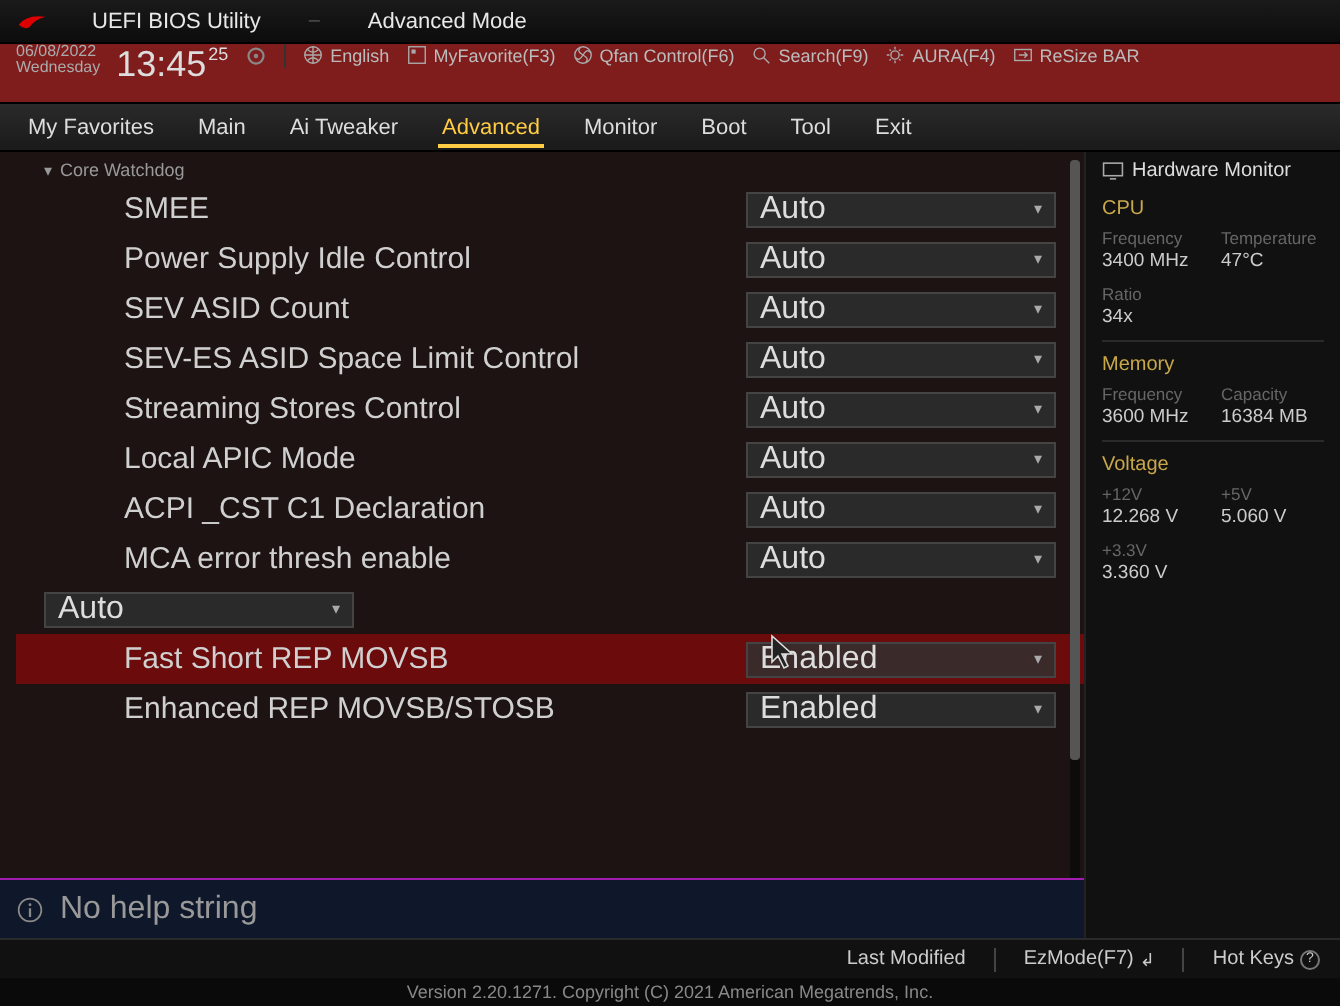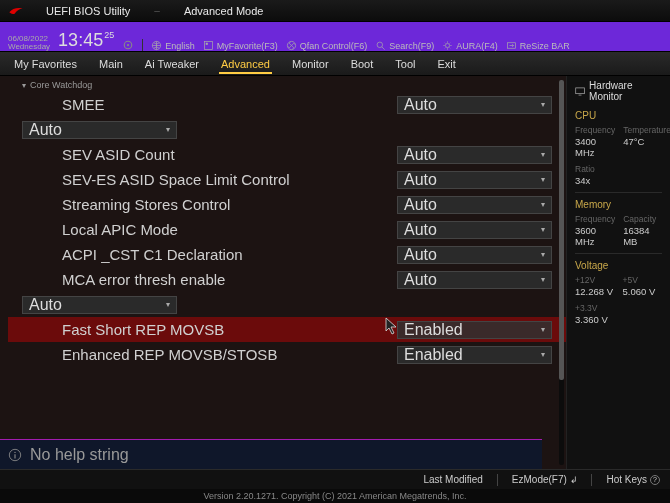--- a/index.html
+++ b/index.html
@@ -4,21 +4,21 @@
 <style>
   * { margin: 0; padding: 0; box-sizing: border-box; font-family: "Segoe UI", Arial, sans-serif; }
   body { background: #0d0d0d; color: #c8c8c8; width: 670px; height: 503px; overflow: hidden; font-size: 10px; }
 
   
   .topbar { background: linear-gradient(#1a1a1a,#0c0c0c); height: 22px; display: flex; align-items: center; padding: 0 8px; gap: 22px; border-bottom: 1px solid #000; }
   .rog-eye { width: 16px; height: 12px; }
   .title { color: #e8e8e8; font-size: 11px; font-weight: 500;}
   .divider { color:#555; margin:0 2px;}
   
-  .infobar { height: 30px; display: flex; align-items: flex-end; padding: 0 8px; gap: 8px; background:#6d28d9; border-bottom: 1px solid #000;}
+  .infobar { height: 30px; display: flex; align-items: flex-start; padding: 0 8px; gap: 8px; background:#7f1d1d; border-bottom: 1px solid #000;}
   .date-block { line-height: 1; }
   .date-block .d1 { font-size: 8px; color:#aaa;}
   .date-block .d2 { font-size: 8px; color:#aaa;}
   .clock { font-size: 18px; font-weight: 400; color:#ddd; display:flex; align-items:flex-start;}
   .clock sup{font-size:9px; margin-left:1px;}
   .gear{ width:12px;height:12px;}
   .info-item { display: flex; align-items:center; gap:3px; font-size:9px; color:#bbb; cursor:pointer;}
   .info-item svg{width:11px;height:11px;}
   .info-sep{ width:1px;height:12px;background:#333;}
   
@@ -35,21 +35,21 @@
   .row.sel { background:#6b0b0b; }
   .row-label { flex:1; font-size:15px; color:#d0d0d0;margin-left:40px;}
   .row-control { width:155px;}
   .dropdown { height:18px; background:#2a2a2a; border:1px solid #444; color:#ddd; font-size:16px; display:flex; align-items:center; justify-content:space-between; padding:0 6px; cursor:pointer;}
   .row.sel .dropdown{ background:#3a2a2a;}
   .dropdown::after{content:"▾"; font-size:8px; color:#aaa;}
   .scrollbar{ position:absolute; right:2px; top:4px; bottom:4px; width:5px; background:#0c0c0c; border-radius:2px;}
   .scrollbar .thumb{ position:absolute; left:0; right:0; top:0; height:78%; background:#555; border-radius:2px;}
   .help-row{ height:30px; border-top:1px solid #a21caf; background:#0f172a; display:flex; align-items:center; gap:8px; padding:0 8px; font-size:16px; color:#999;}
   .help-row svg{width:14px;height:14px;}
-  .hw { width:104px; background:#111; border-left:1px solid #222; padding:4px 8px; font-size:9px; overflow:hidden;}
+  .hw { width:128px; background:#111; border-left:1px solid #222; padding:4px 8px; font-size:9px; overflow:hidden;}
   .hw-title{ display:flex; align-items:center; gap:4px; font-size:10px; color:#ddd; margin-bottom:8px;}
   .hw-title svg{width:11px;height:11px;}
   .hw-sec{ color:#c9a84a; margin:6px 0 4px; font-size:10px;}
   .hw-pair{ display:flex; gap:8px; margin-bottom:6px;}
   .hw-col{ flex:1;}
   .hw-lab{ color:#666; font-size:8.5px;}
   .hw-val{ color:#ccc; font-size:9.5px; margin-top:1px;}
   .hw-line{ height:1px;background:#2a2a2a;margin:2px 0;}
   
   .bottombar{ height:20px; background:#111; border-top:1px solid #2a2a2a; display:flex; align-items:center; justify-content:flex-end; padding:0 10px; gap:14px; font-size:10px; color:#ccc;}
@@ -147,20 +147,21 @@
         </div>
     <div class="row">
           <div class="row-label">SMEE</div>
           <div class="row-control">
             <div class="dropdown">
               <span>Auto</span>
             </div>
           </div>
         </div>
         <div class="row">
+          <div class="row-label">Power Supply Idle Control</div>
           <div class="row-control">
             <div class="dropdown">
               <span>Auto</span>
             </div>
           </div>
         </div>
         <div class="row">
           <div class="row-label">SEV ASID Count</div>
           <div class="row-control">
             <div class="dropdown">

